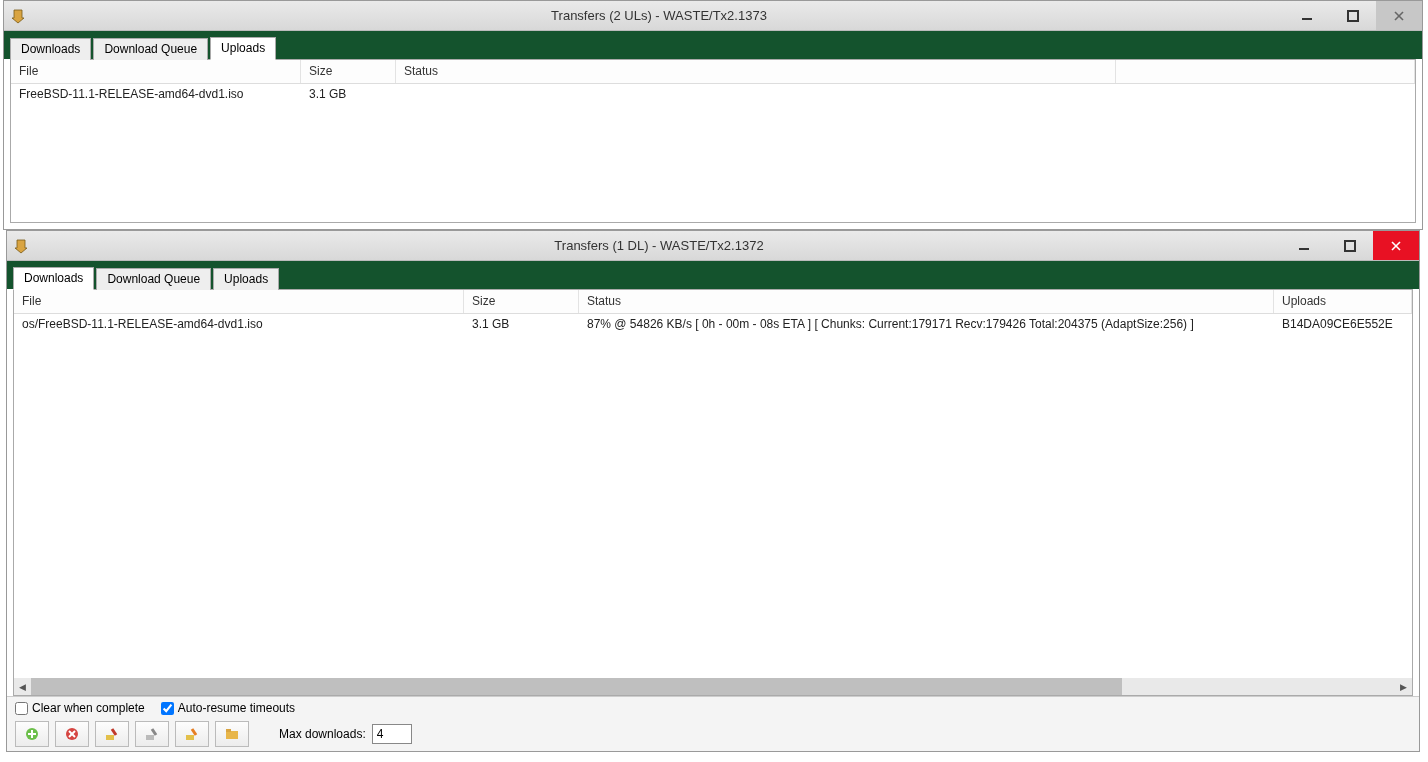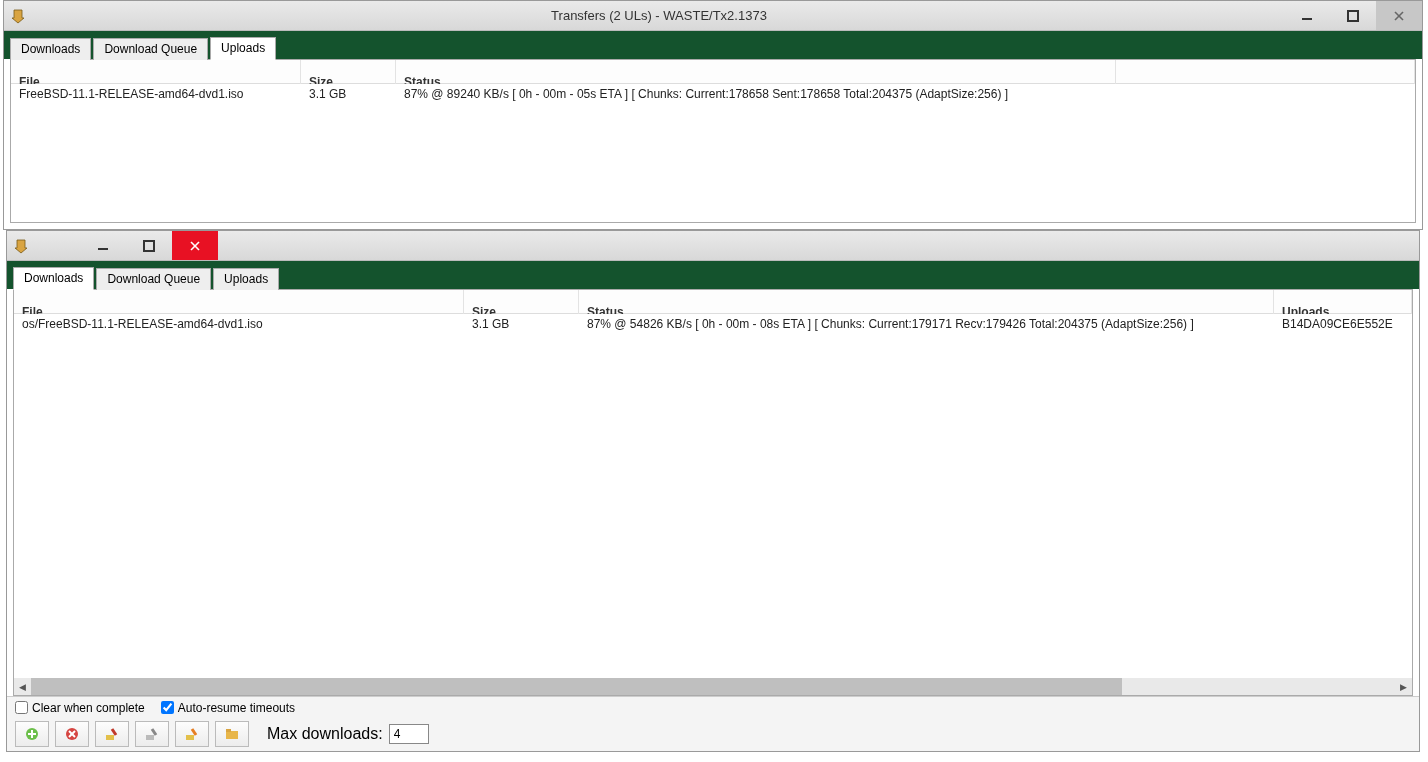--- a/index.html
+++ b/index.html
@@ -90,27 +90,26 @@
   background: #fff;
   overflow: hidden;
 }
 .listheader {
   display: flex;
   background: #fdfdfd;
   border-bottom: 1px solid #ddd;
   height: 24px;
 }
 .listheader .col {
-  padding: 15px 8px;
+  padding: 4px 8px;
   border-right: 1px solid #e3e3e3;
   font-size: 12px;
   color: #333;
   overflow: hidden;
   white-space: nowrap;
-  font-weight: bold;
 }
 .listbody {
   flex: 1;
   overflow: hidden;
   background: #fff;
 }
 .row {
   display: flex;
   height: 22px;
 }
@@ -152,35 +151,35 @@
   flex-direction: column;
   gap: 6px;
   border-top: 1px solid #ccc;
 }
 .checkrow {
   display: flex;
   align-items: center;
   gap: 16px;
 }
 .checkrow label {
-  display:flex; align-items:flex-start; gap:4px;
+  display:flex; align-items:flex-end; gap:4px;
   font-size:12px;
 }
 .toolbar-row {
   display:flex;
   align-items:center;
   gap:6px;
 }
 .toolbtn {
   width: 34px; height: 26px;
   border: 1px solid #bbb;
   background: linear-gradient(to bottom,#fdfdfd,#ececec);
   display:flex; align-items:center; justify-content:center;
 }
-.maxdl-label { margin-left: 12px; font-size:16px; }
+.maxdl-label { margin-left: 24px; font-size:12px; }
 .maxdl-input {
   width: 40px; height: 20px;
   border: 1px solid #888;
   padding: 1px 4px;
   font-size:12px;
 }
 input[type=checkbox]{ width:13px; height:13px; }
 </style>
 </head>
 <body>
@@ -221,33 +220,33 @@
     <div class="listheader">
       <div class="col" style="width:290px">File</div>
       <div class="col" style="width:95px">Size</div>
       <div class="col" style="width:720px">Status</div>
       <div class="col" style="flex:1"></div>
     </div>
     <div class="listbody">
       <div class="row">
         <div class="cell" style="width:290px">FreeBSD-11.1-RELEASE-amd64-dvd1.iso</div>
         <div class="cell" style="width:95px">3.1 GB</div>
-        <div class="cell" style="width:780px">87% @ 89240 KB/s [ 0h - 00m - 05s ETA ] [ Chunks: Current:178658 Sent:178658 Total:204375 (AdaptSize:256) ]</div>
       </div>
     </div>
   </div>
 </div>
 
 <div class="window" style="left:6px; top:230px; width:1414px; height:522px;">
   <div class="titlebar">
     <span class="appicon">
       <svg viewBox="0 0 16 16">
           <polygon points="4,2 12,2 12,10 14,10 8,15 2,10 4,10" fill="#d9a441" stroke="#7a5a17" stroke-width="0.8"></polygon>
         </svg>
     </span>
+    <div class="title">Transfers (1 DL) - WASTE/Tx2.1372</div>
     <div class="controls">
       <div class="ctrl">
           <svg width="12" height="12">
             <rect x="1" y="8" width="10" height="2" fill="#333"></rect>
           </svg>
         </div>
       <div class="ctrl">
           <svg width="12" height="12">
             <rect x="1" y="1" width="10" height="10" fill="none" stroke="#333" stroke-width="2"></rect>
           </svg>

